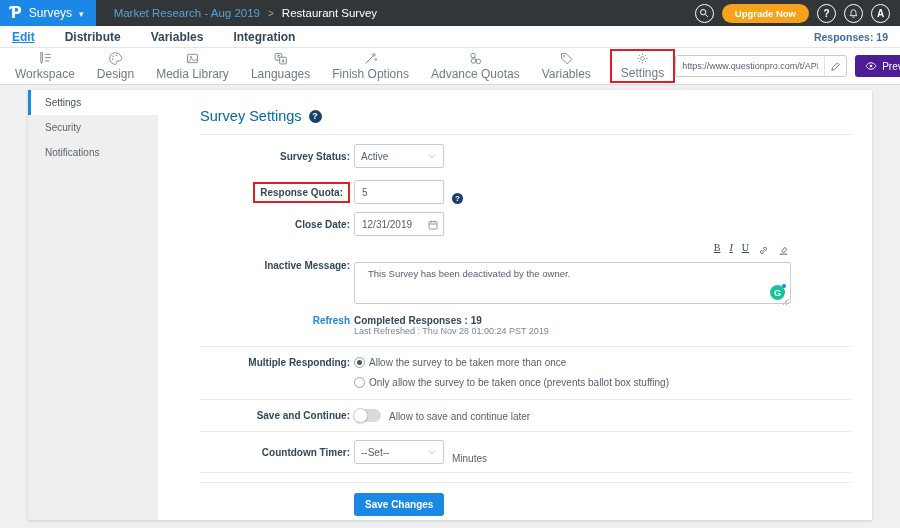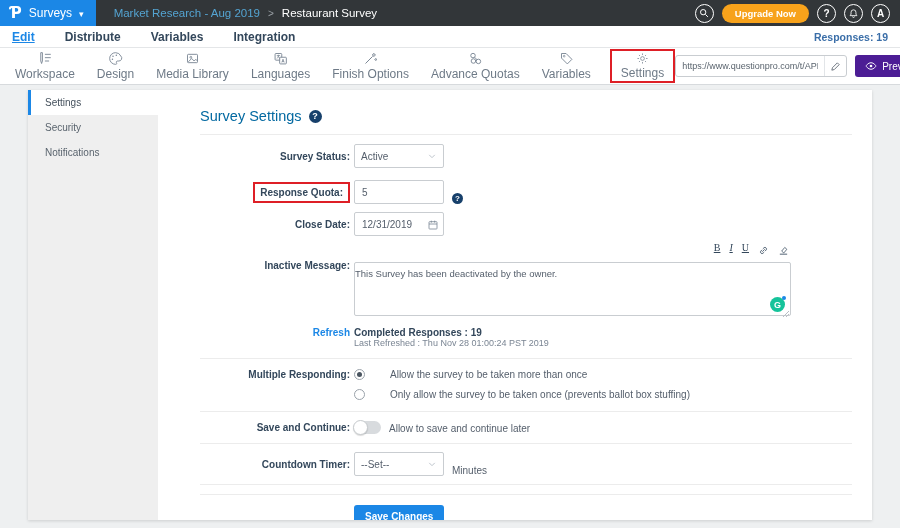--- a/index.html
+++ b/index.html
@@ -68,34 +68,34 @@
   .text-input { width:90px; height:24px; border:1px solid #c9cdd1; border-radius:2px; font-size:10px;
     color:#545e6b; padding:0 7px; font-family:inherit; outline:none; }
   .date-wrap { position:relative; width:90px; }
   .date-wrap .text-input { width:90px; padding-right:22px; }
   .date-ico { position:absolute; right:5px; top:5px; cursor:pointer; }
   
   .editor-tools { display:flex; justify-content:flex-end; gap:9px; width:437px; padding:0 2px 2px 0; }
   .etool { font-size:10px; color:#33475b; cursor:pointer; text-decoration:underline; font-family:"Liberation Serif",serif; }
   .etool.i { font-style:italic; }
   .textarea-wrap { position:relative; width:437px; }
-  .msg-area { width:437px; height:54px; border:1px solid #c9cdd1; border-radius:2px; font-size:9.5px;
-    color:#545e6b; padding:5px 0; font-family:inherit; resize:none; outline:none; }
+  .msg-area { width:437px; height:42px; border:1px solid #c9cdd1; border-radius:2px; font-size:9.5px;
+    color:#545e6b; padding:5px 13px; font-family:inherit; resize:none; outline:none; }
   .grammarly { position:absolute; right:6px; bottom:8px; width:15px; height:15px; background:#15c39a;
     border-radius:50%; color:#fff; font-size:9px; font-weight:bold; display:flex; align-items:center;
     justify-content:center; cursor:pointer; }
   .grammarly::after { content:""; position:absolute; right:-1px; top:-1px; width:4px; height:4px; background:#1b87e6; border-radius:50%; }
   .resize-grip { position:absolute; right:2px; bottom:3px; width:7px; height:7px;
     background:linear-gradient(135deg, transparent 50%, #b8bec4 50%, #b8bec4 58%, transparent 58%, transparent 72%, #b8bec4 72%, #b8bec4 80%, transparent 80%); }
   
   .refresh-link { font-size:10px; color:#1b87e6; cursor:pointer; }
   .completed { font-size:10px; font-weight:bold; color:#33475b; }
   .last-refreshed { font-size:9px; color:#7a8593; margin-top:0; }
   
-  .radio-row { display:flex; align-items:center; gap:25px; cursor:pointer; }
+  .radio-row { display:flex; align-items:center; gap:4px; cursor:pointer; }
   .radio { width:11px; height:11px; border-radius:50%; border:1px solid #9aa2aa; background:#fff; position:relative; flex-shrink:0; }
   .radio.checked::after { content:""; position:absolute; left:2px; top:2px; width:5px; height:5px; border-radius:50%; background:#4a5560; }
   .radio-label { font-size:10px; color:#545e6b; }
   
   .toggle { width:27px; height:13px; background:#d8dbde; border-radius:7px; position:relative; cursor:pointer; flex-shrink:0; }
   .toggle .knob { position:absolute; left:-1px; top:-1px; width:15px; height:15px; border-radius:50%;
     background:#fff; border:1px solid #c6cacd; box-shadow:0 1px 1px rgba(0,0,0,.15); }
   .hint { font-size:10px; color:#545e6b; }
   .save-btn { background:#1b87e6; border:none; color:#fff; font-size:10px; font-weight:bold;
     border-radius:3px; padding:6px 11px; cursor:pointer; font-family:inherit; }

